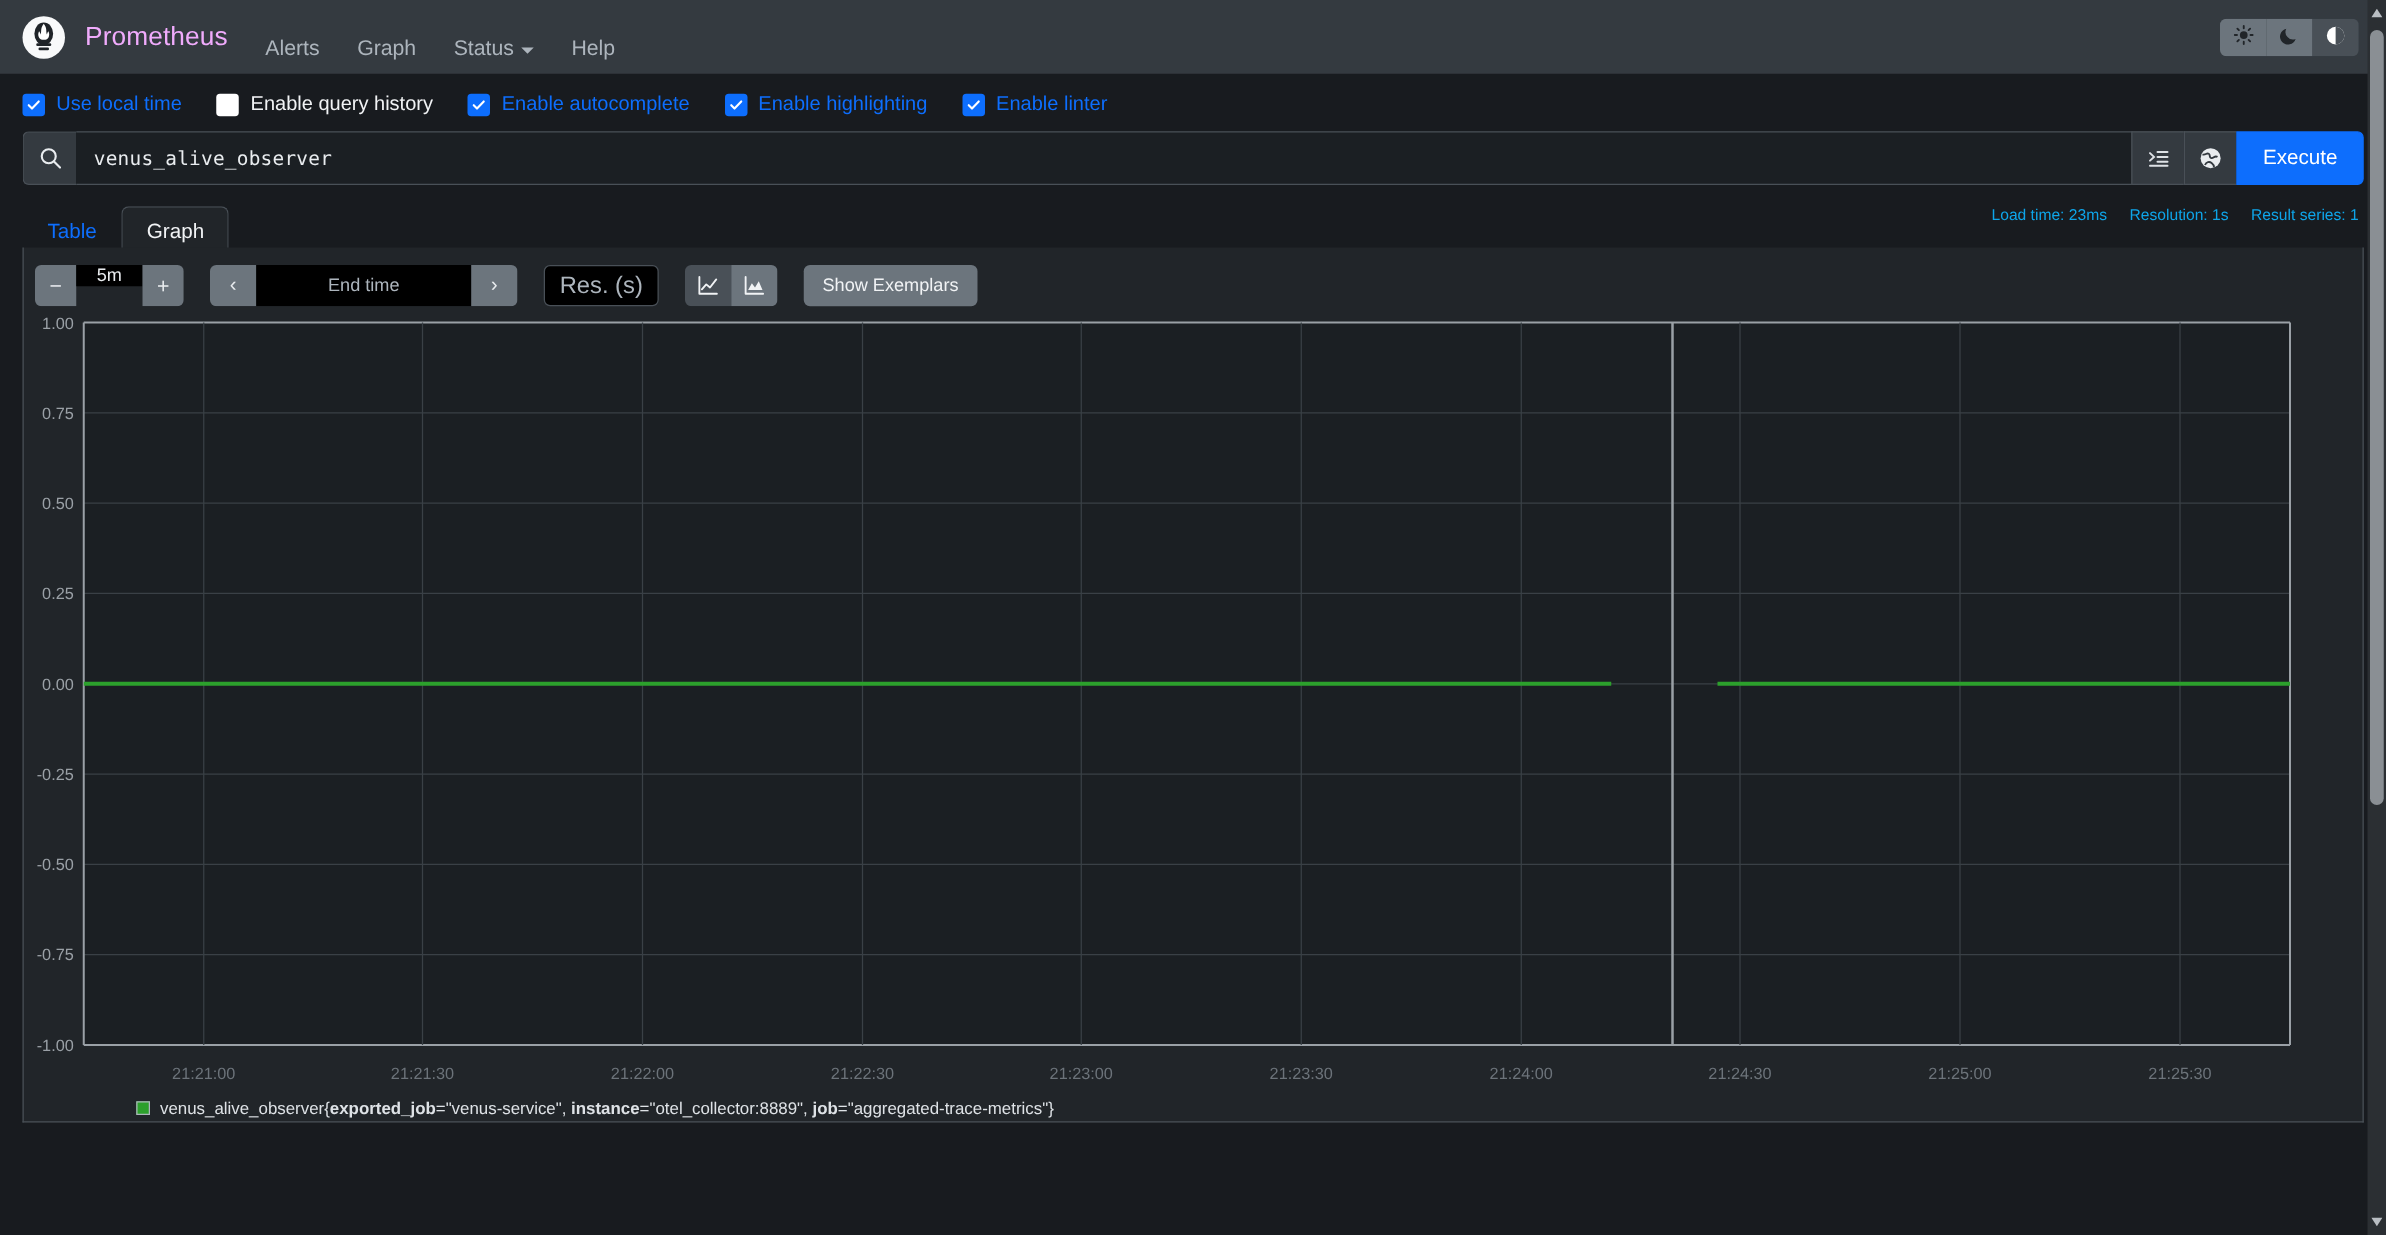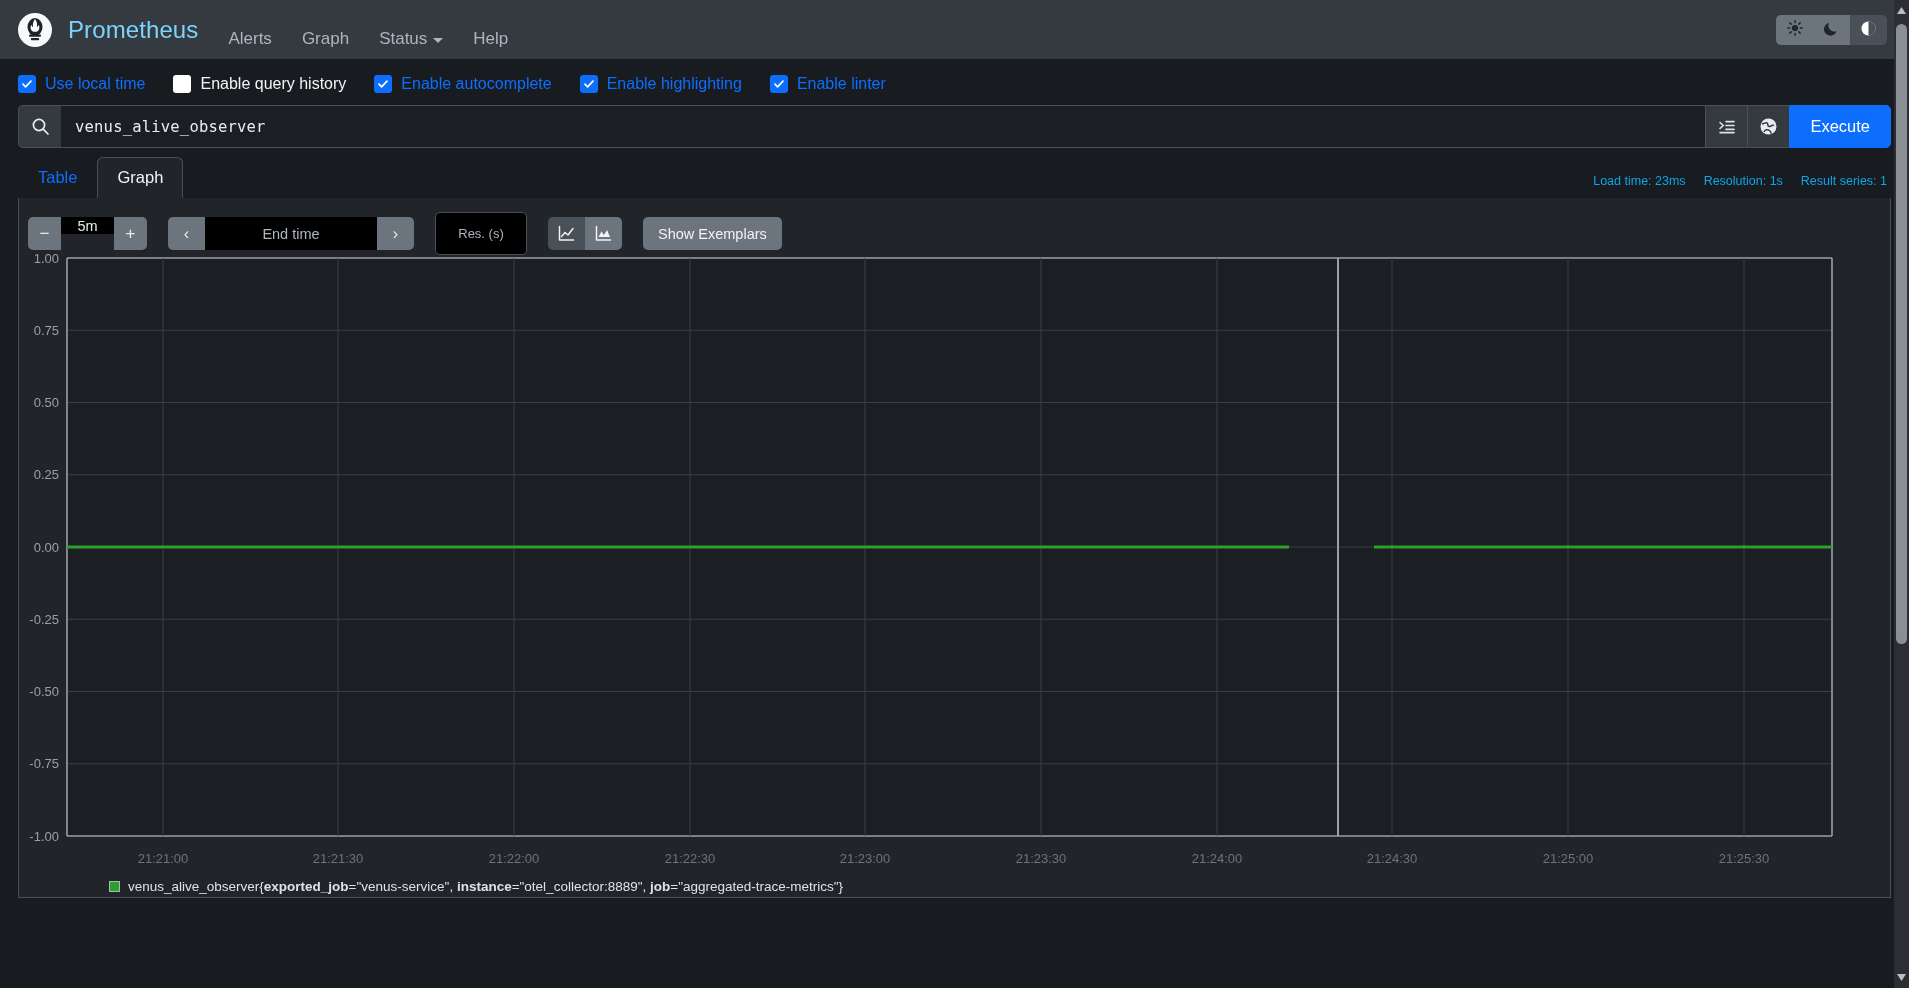--- a/index.html
+++ b/index.html
@@ -28,22 +28,22 @@
   .brand-group { display: flex; align-items: center; gap: 16px; }
   .logo {
     width: 34px; height: 34px;
     border-radius: 50%;
     background: #f8f9fa;
     display: flex; align-items: center; justify-content: center;
     flex: 0 0 auto;
   }
   .logo svg { display: block; }
   .brand-name {
-    font-size: 24px;
-    color: #7dd3fc;
+    font-size: 21px;
+    color: #f0abfc;
     font-weight: 400;
     letter-spacing: .1px;
   }
   .nav-links { display: flex; align-items: center; gap: 30px; margin-left: 30px; margin-top: 18px; }
   .nav-link {
     font-size: 17px;
     color: #adb5bd;
     text-decoration: none;
     cursor: pointer;
     white-space: nowrap;
@@ -139,21 +139,21 @@
     color: #fff;
     font-size: 16.5px;
     padding: 0 20px;
     cursor: pointer;
     min-width: 100px;
   }
 
   
   .tab-row {
     display: flex;
-    align-items: flex-end;
+    align-items: flex-start;
     padding: 17px 22px 0 18px;
     position: relative;
     height: 50px;
   }
   .tabs { display: flex; align-items: flex-end; gap: 0; }
   .tab {
     font-size: 16.5px;
     padding: 9px 19px;
     color: #0d6efd;
     cursor: pointer;
@@ -225,27 +225,27 @@
     width: 172px; height: 33px;
     background: #000;
     border: none;
     color: #adb5bd;
     text-align: center;
     font-size: 14.5px;
     outline: none;
   }
   .time-input::placeholder { color: #adb5bd; opacity: 1; }
   .res-input {
-    width: 92px; height: 43px;
+    width: 92px; height: 33px;
     background: #000;
     border: 1px solid #495057;
     border-radius: 5px;
     color: #adb5bd;
     text-align: center;
-    font-size: 13px;
+    font-size: 19px;
     outline: none;
   }
   .res-input::placeholder { color: #adb5bd; opacity: 1; }
   .chart-type-group { display: flex; border-radius: 5px; overflow: hidden; }
   .ct-btn {
     width: 37px; height: 33px;
     background: #495057;
     border: none;
     cursor: pointer;
     display: flex; align-items: center; justify-content: center;

